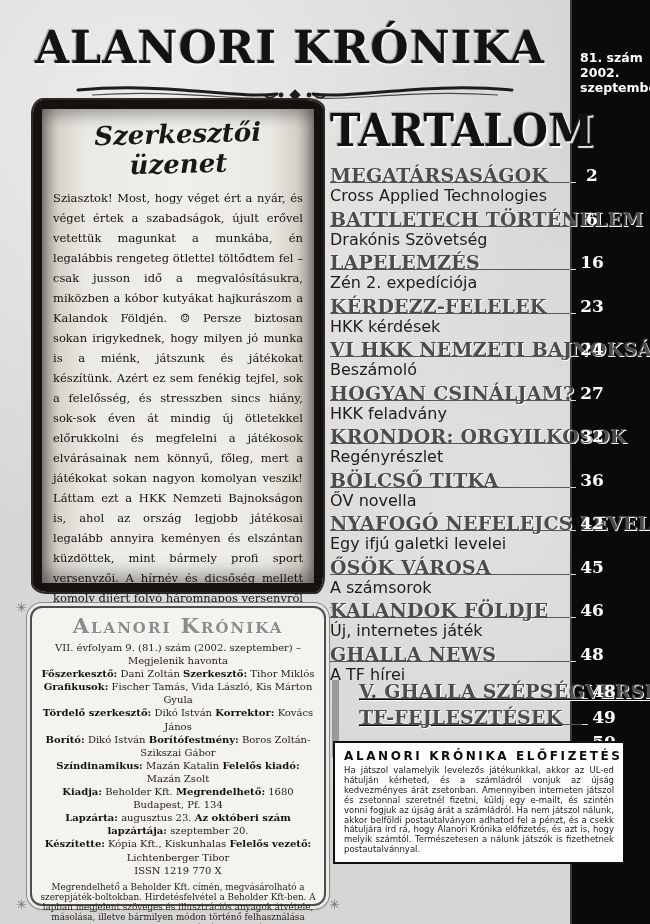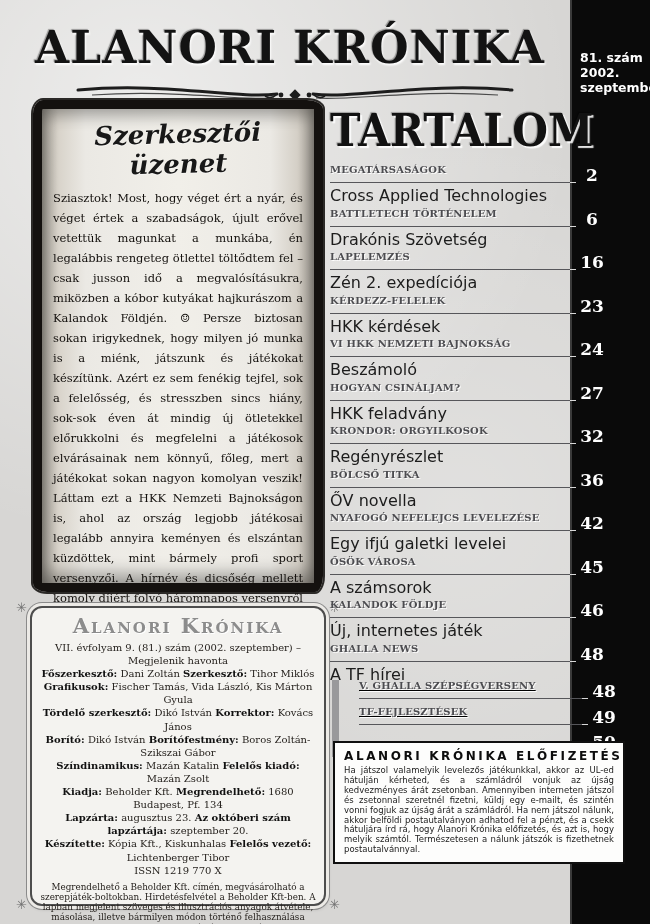--- a/index.html
+++ b/index.html
@@ -59,21 +59,21 @@
   .toc{position:absolute;left:330px;top:104px;width:320px;}
   .toc-title{
     font-family:"DejaVu Serif", serif;font-weight:bold;font-size:41px;color:#121212;margin:0;
     transform:scale(1,1.1);transform-origin:left top;
     text-shadow:2px 2px 1px rgba(255,255,255,.9), -1px -1px 1px rgba(0,0,0,.3);
     white-space:nowrap;
   }
   .toc-entries{margin-top:12px;}
   .toc-entry{position:relative;height:43.5px;}
   .toc-heading{
-    font-family:"DejaVu Serif", serif;font-weight:bold;font-size:10px;letter-spacing:.2px;
+    font-family:"DejaVu Serif", serif;font-weight:bold;font-size:19px;letter-spacing:.2px;
     color:#4c4c50;text-shadow:1px 1px 0 rgba(255,255,255,.95);white-space:nowrap;
   }
   .toc-rule{position:absolute;top:18px;left:0;width:240px;height:1px;background:#56565a;}
   .toc-rule::after{content:"";position:absolute;left:240px;top:0;width:6px;height:1px;background:#d8d8d8;}
   .toc-subtitle{position:absolute;top:22px;left:0;font-family:"DejaVu Sans", sans-serif;font-size:16px;color:#1c1c1c;white-space:nowrap;}
   .toc-page{
     position:absolute;left:242px;top:1px;width:40px;text-align:center;
     font-family:"DejaVu Serif", serif;font-weight:bold;font-size:17px;color:#ffffff;
   }
   .toc-sub{position:relative;margin-top:-6px;margin-left:2px;padding-left:20px;border-left:7px solid #99999b;text-decoration:underline;}

